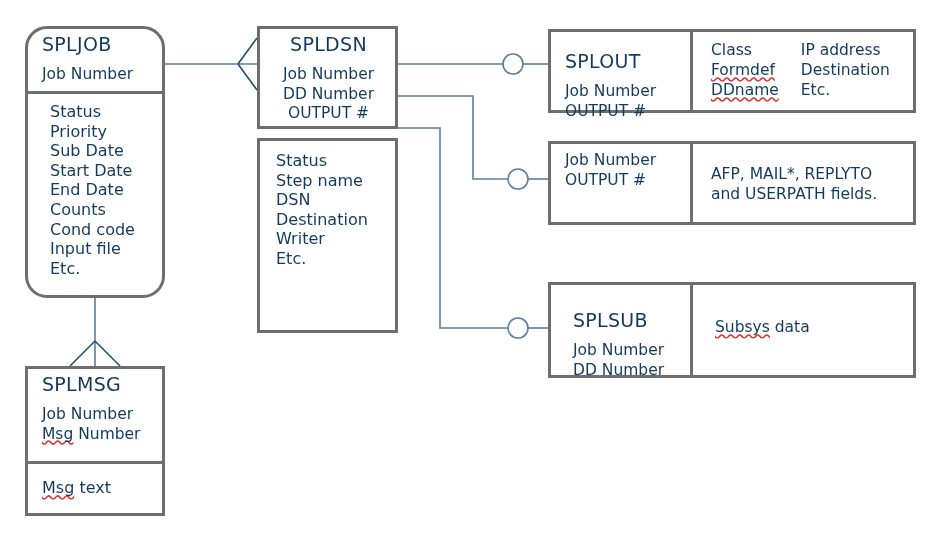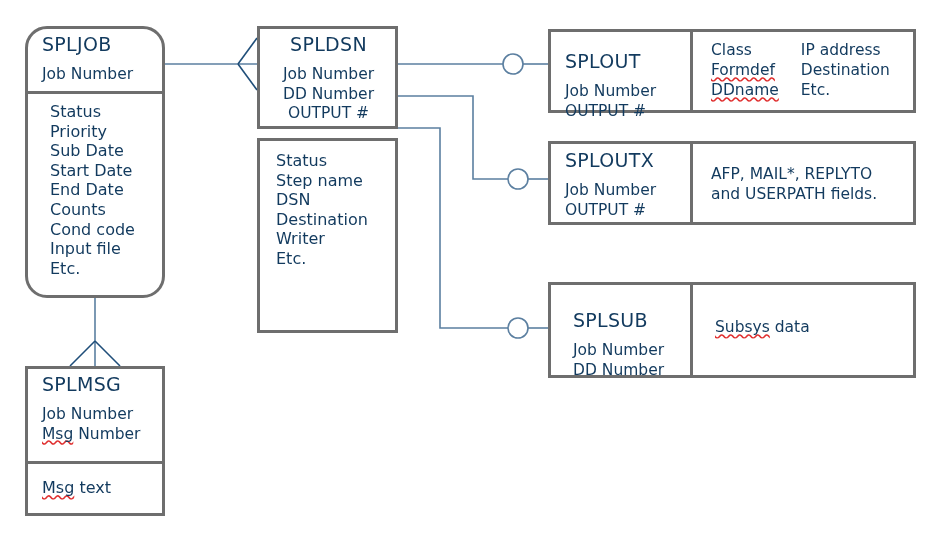--- a/index.html
+++ b/index.html
@@ -191,21 +191,20 @@
         <div class="note-line">IP address</div>
         <div class="note-line">Destination</div>
         <div class="note-line">Etc.</div>
       </div>
     </div>
   </div>
 
   <div class="box" style="left:548px; top:141px; width:368px; height:84px;">
     <div class="vdivider" style="left:139px; top:-3px; height:84px;"></div>
     <div class="hdr-pane" style="left:0; top:0; width:139px; height:78px; padding-top:7px;">
-      <div class="ent-title">SPLOUTX</div>
       <div class="key-line">Job Number</div>
       <div class="key-line">OUTPUT #</div>
     </div>
     <div class="attr-pane" style="left:142px; top:0; width:236px; padding-top:20px; padding-left:18px;">
       <div class="note-line">AFP, MAIL*, REPLYTO</div>
       <div class="note-line">and USERPATH fields.</div>
     </div>
   </div>
 
   <div class="box" style="left:548px; top:282px; width:368px; height:96px;">

